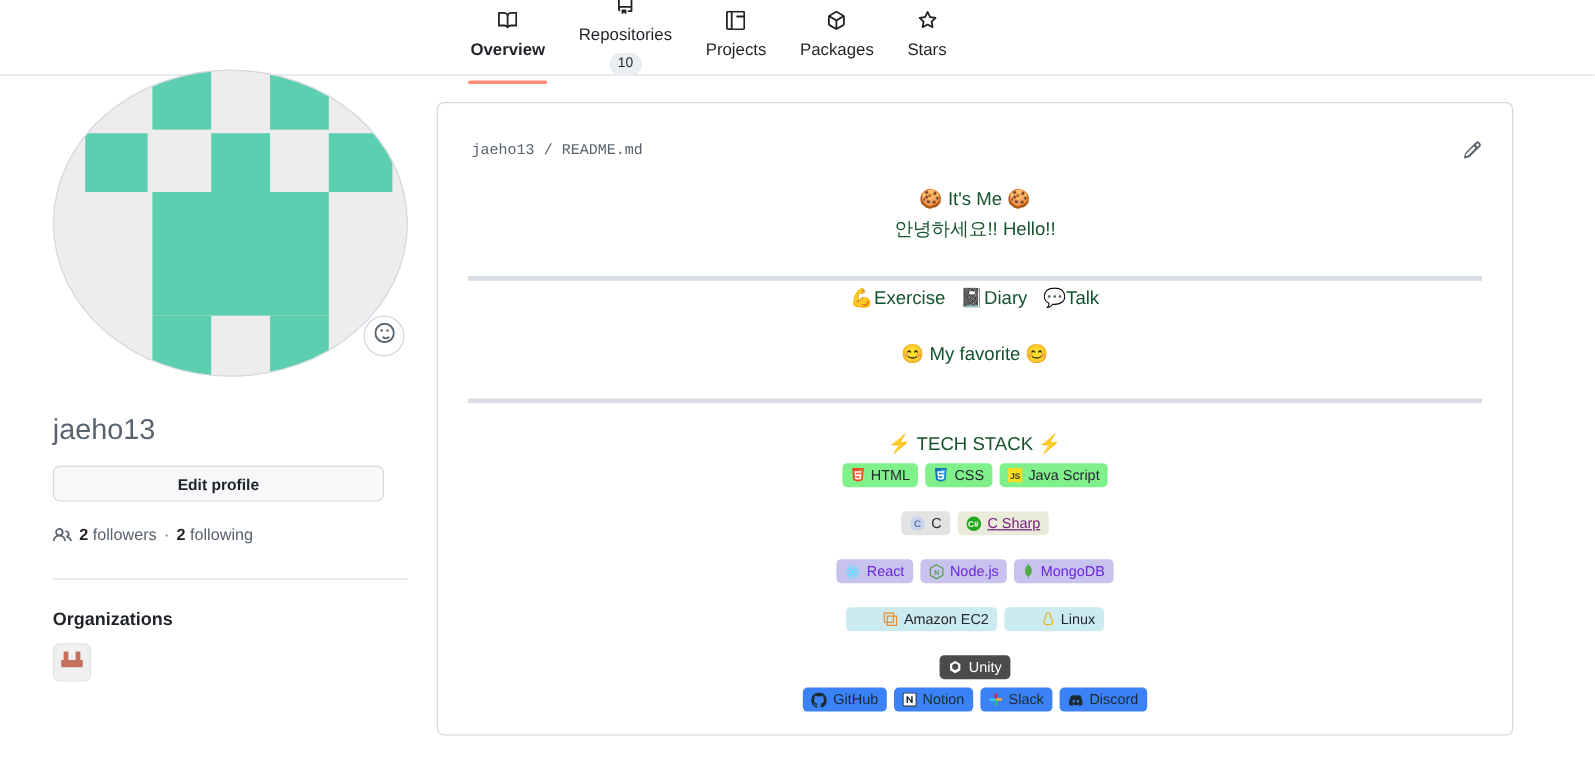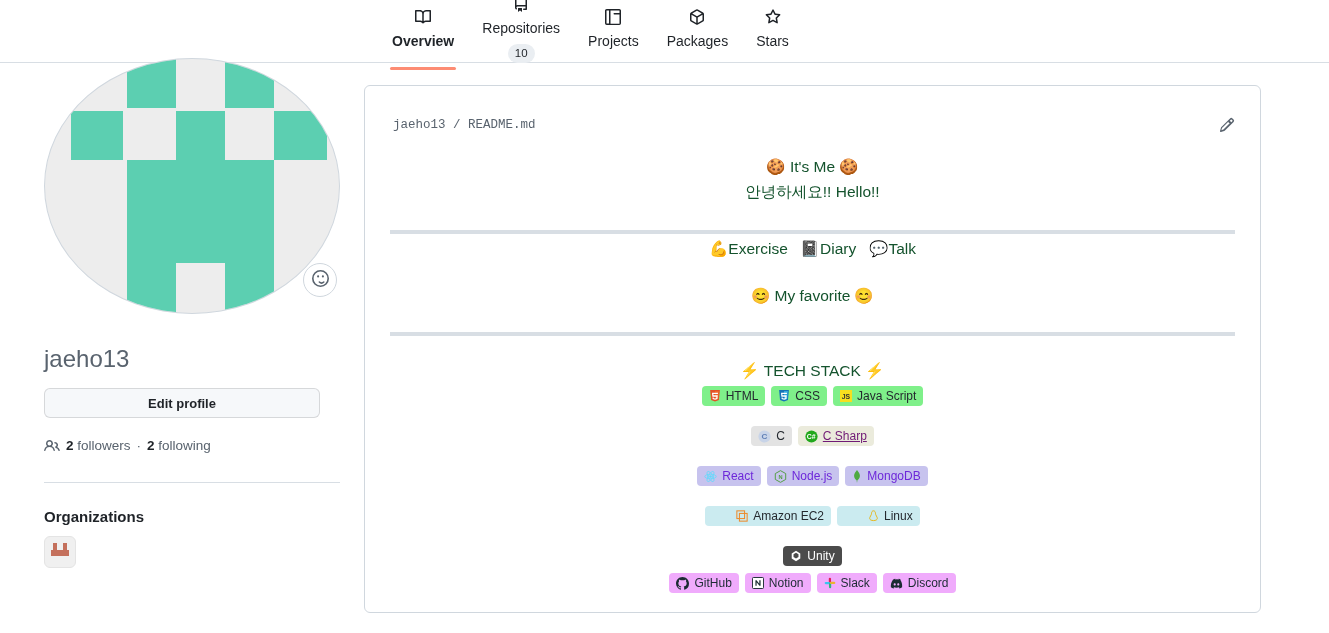--- a/index.html
+++ b/index.html
@@ -152,21 +152,21 @@
     white-space: nowrap;
     cursor: pointer;
   }
   .badge .bi { display: inline-flex; align-items: center; }
   .badge.green  { background: #7ff08a; color: #24292f; }
   .badge.grey   { background: #e3e3e3; color: #24292f; }
   .badge.beige  { background: #ebebdc; color: #701a75; text-decoration: underline; }
   .badge.purple { background: #c7c3ee; color: #6d28d9; }
   .badge.cyan   { background: #cbebf0; color: #24292f; padding-left: 31px; }
   .badge.dark   { background: #4b4b4b; color: #ffffff; }
-  .badge.blue   { background: #f0abfc; color: #1c2b33; }
+  .badge.blue   { background: #3b82f6; color: #1c2b33; }
 
   .mt-ln { margin-top: 4px; }
 </style>
 </head>
 <body>
 
 <div class="page">
 
   <div class="nav-rule"></div>
   <div class="topnav">

